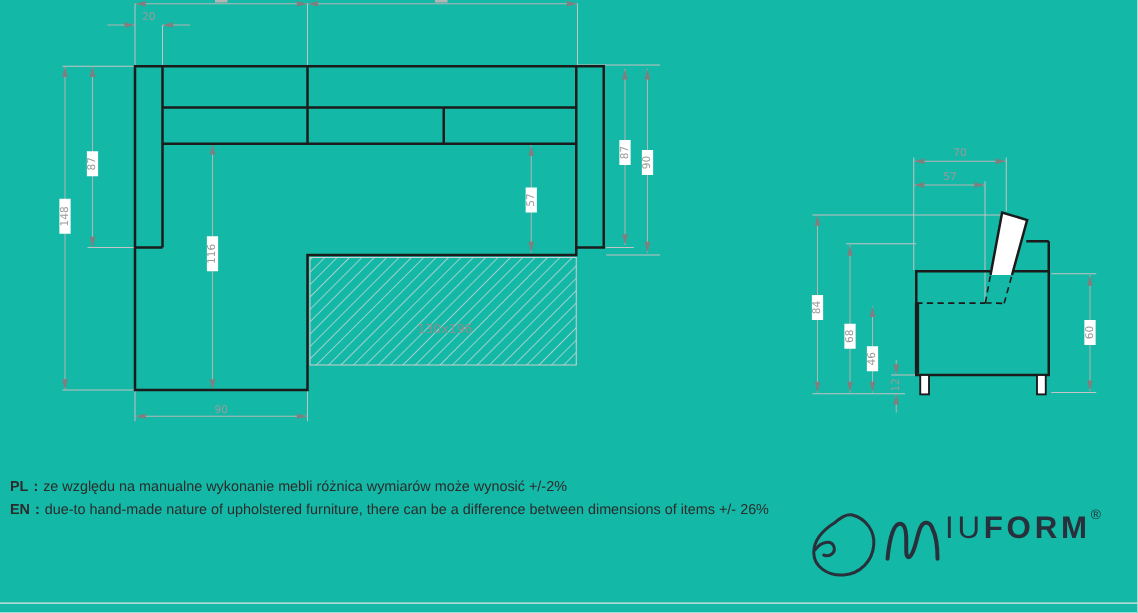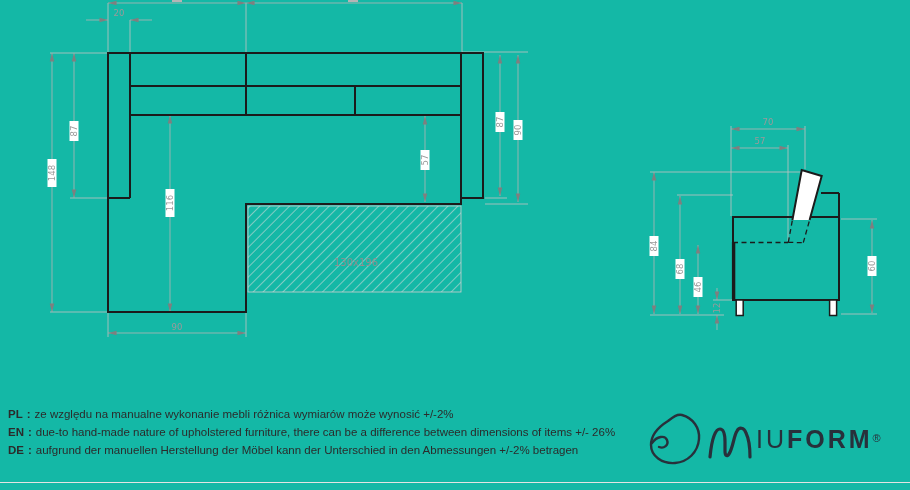--- a/index.html
+++ b/index.html
@@ -1,25 +1,25 @@
 <!DOCTYPE html>
 <html><head>
 <meta charset="utf-8">
 <style>
   html,body{margin:0;padding:0;background:#ffffff;width:910px;height:490px;overflow:hidden;
     font-family:"Liberation Sans", sans-serif;}
   .stage{position:relative;width:910px;height:490px;background:#14b8a6;}
   svg text{font-family:"DejaVu Sans", sans-serif;}
   .dim-label{fill:#9a9a9a;font-size:8.5px;}
   .bed-label{fill:#8f8f8f;font-size:10px;}
-  .notes{position:absolute;left:8px;top:405px;width:670px;color:#2b2b2b;font-size:11.5px;line-height:18px;}
+  .notes{position:absolute;left:8px;top:381px;width:670px;color:#2b2b2b;font-size:11.5px;line-height:18px;}
   .note-row{white-space:nowrap;}
   .note-lang,.note-sep{font-weight:bold;}
   .note-sep{margin:0 4px;}
-  .logo{position:absolute;left:646px;top:408px;height:62px;display:flex;align-items:center;}
+  .logo{position:absolute;left:646px;top:408px;height:62px;display:flex;}
   .logo-word{color:#28303b;font-size:25px;letter-spacing:3px;margin-left:2px;display:flex;align-items:flex-start;}
   .logo-word .iu{font-weight:normal;}
   .logo-word .form{font-weight:bold;}
   .logo-reg{font-size:11px;color:#28303b;margin-top:-2px;}
   .bottom-rule{position:absolute;left:0;top:482px;width:910px;height:1px;background:#e3e3e3;}
 </style>
 </head>
 <body>
 
 <div class="stage">
@@ -152,23 +152,20 @@
 </svg>
 
 
 <div class="notes">
   <div class="note-row">
     <span class="note-lang">PL</span><span class="note-sep">:</span><span class="note-text">ze względu na manualne wykonanie mebli różnica wymiarów może wynosić +/-2%</span>
   </div>
   <div class="note-row">
     <span class="note-lang">EN</span><span class="note-sep">:</span><span class="note-text">due-to hand-made nature of upholstered furniture, there can be a difference between dimensions of items +/- 26%</span>
   </div>
-  <div class="note-row">
-    <span class="note-lang">DE</span><span class="note-sep">:</span><span class="note-text">aufgrund der manuellen Herstellung der Möbel kann der Unterschied in den Abmessungen +/-2% betragen</span>
-  </div>
 </div>
 
 
 <div class="logo">
   <svg width="58" height="56" viewBox="0 0 58 56">
     <path d="M36,4 C47,7 54,17 53,28 C52,41 42,51 29,52 C16,53 5,45 5,34 C5,23 14,15 22,10 C27,6 31,3 36,4 Z" fill="none" stroke="#28303b" stroke-width="2.4" stroke-linejoin="round"></path>
     <path d="M6,32 C11,25 19,24 21,29 C23,34 18,38 13,36" fill="none" stroke="#28303b" stroke-width="2.4" stroke-linecap="round"></path>
   </svg>
   <svg width="46" height="36" viewBox="0 0 46 36" style="margin:6px 0 0 4px">
     <path d="M2,33 C4,12 8,5 12,5 C16,5 17,11 17,18 L17,27 C17,32 19,33 21,30 C25,24 26,11 29,7 C31,3 36,3 38,9 C41,15 42,25 42,33" fill="none" stroke="#28303b" stroke-width="3.2" stroke-linecap="round" stroke-linejoin="round"></path>

